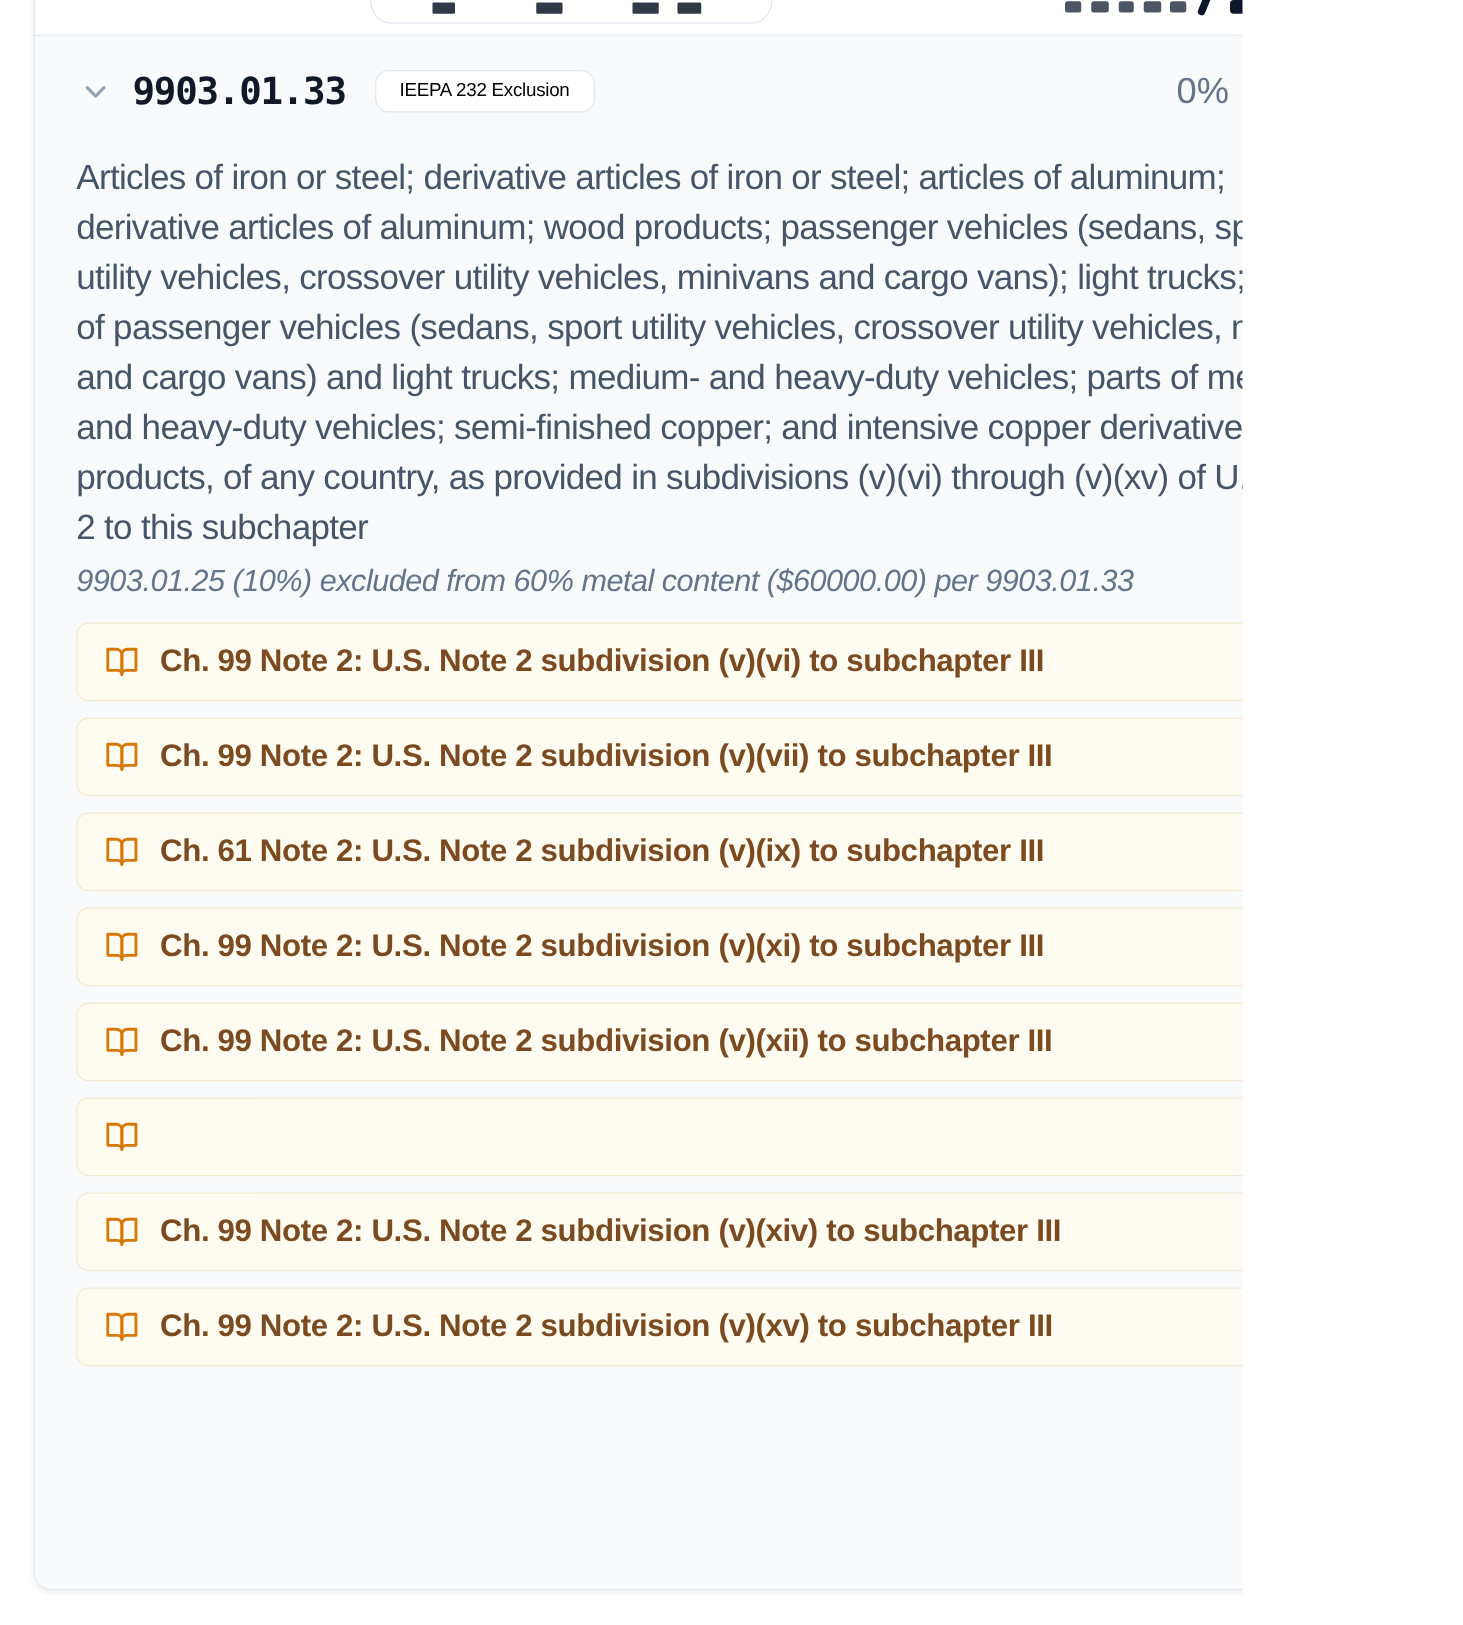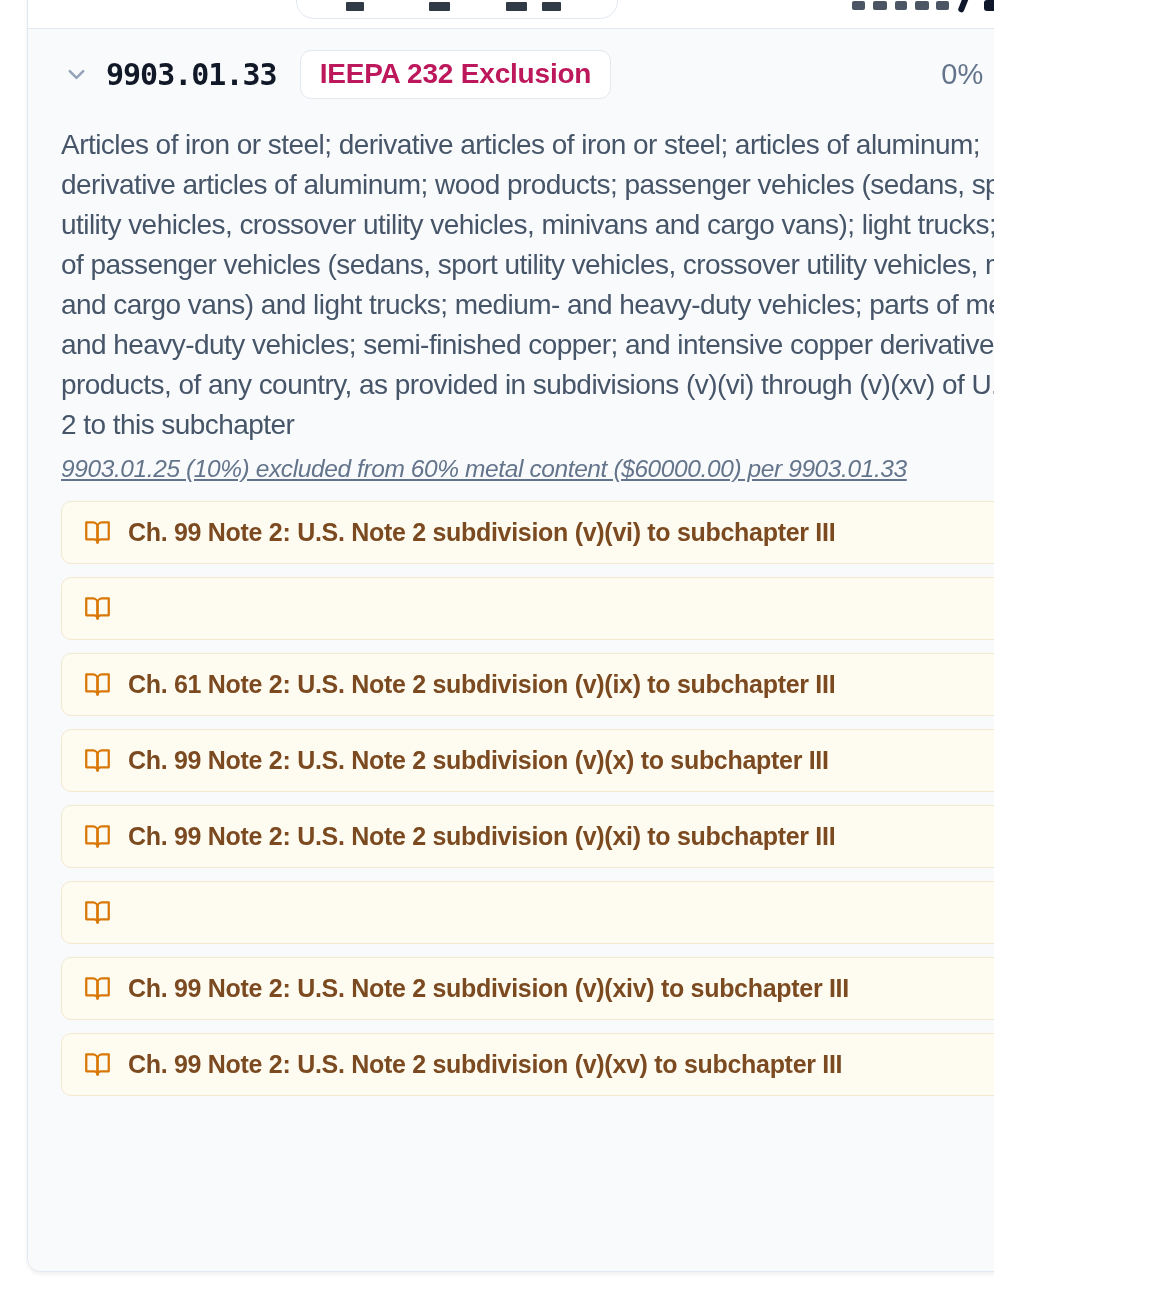--- a/index.html
+++ b/index.html
@@ -100,23 +100,23 @@
     letter-spacing: -1px;
     color: #111827;
     white-space: nowrap;
   }
   .badge {
     margin-left: 23px;
     padding: 7px 19px 8px;
     background: #ffffff;
     border: 1.5px solid #e2e8f0;
     border-radius: 11px;
-    font-size: 28px;
-    font-weight: 700;
-    color: #be185d;
+    font-size: 15px;
+    font-weight: 400;
+    color: #000000;
     letter-spacing: -0.2px;
     white-space: nowrap;
   }
   .header-spacer { flex: 1 1 auto; }
   .duty-rate {
     font-size: 29px;
     color: #64748b;
     margin-right: 33px;
     white-space: nowrap;
   }
@@ -135,21 +135,20 @@
     letter-spacing: -0.55px;
     color: #475569;
   }
   .entry-note {
     margin: 9px 0 0 0;
     font-size: 24.5px;
     line-height: 30px;
     letter-spacing: -0.4px;
     font-style: italic;
     color: #64748b;
-    text-decoration: underline;
   }
   .refs {
     margin-top: 17px;
     display: flex;
     flex-direction: column;
     gap: 13px;
   }
   .ref {
     display: flex;
     align-items: center;
@@ -241,20 +240,21 @@
           </span>
         </div>
 
         <div class="ref">
           <span class="book">
             <svg viewBox="0 0 24 24" fill="none" stroke="currentColor" stroke-width="2" stroke-linecap="round" stroke-linejoin="round">
                 <path d="M2 3h6a4 4 0 0 1 4 4v14a3 3 0 0 0-3-3H2z"></path>
                 <path d="M22 3h-6a4 4 0 0 0-4 4v14a3 3 0 0 1 3-3h7z"></path>
               </svg>
           </span>
+          <span class="ref-label">Ch. 99 Note 2: U.S. Note 2 subdivision (v)(vii) to subchapter III</span>
           <span class="ref-chev">
             <svg viewBox="0 0 24 24" fill="none" stroke="currentColor" stroke-width="2.6" stroke-linecap="round" stroke-linejoin="round">
                 <polyline points="6 9 12 15 18 9"></polyline>
               </svg>
           </span>
         </div>
 
 
         <div class="ref">
           <span class="book">
@@ -264,50 +264,50 @@
               </svg>
           </span>
           <span class="ref-label">Ch. 61 Note 2: U.S. Note 2 subdivision (v)(ix) to subchapter III</span>
           <span class="ref-chev">
             <svg viewBox="0 0 24 24" fill="none" stroke="currentColor" stroke-width="2.6" stroke-linecap="round" stroke-linejoin="round">
                 <polyline points="6 9 12 15 18 9"></polyline>
               </svg>
           </span>
         </div>
 
-        <div class="ref">
-          <span class="book">
-            <svg viewBox="0 0 24 24" fill="none" stroke="currentColor" stroke-width="2" stroke-linecap="round" stroke-linejoin="round">
-                <path d="M2 3h6a4 4 0 0 1 4 4v14a3 3 0 0 0-3-3H2z"></path>
-                <path d="M22 3h-6a4 4 0 0 0-4 4v14a3 3 0 0 1 3-3h7z"></path>
-              </svg>
-          </span>
-          <span class="ref-label">Ch. 99 Note 2: U.S. Note 2 subdivision (v)(x) to subchapter III</span>
-          <span class="ref-chev">
-            <svg viewBox="0 0 24 24" fill="none" stroke="currentColor" stroke-width="2.6" stroke-linecap="round" stroke-linejoin="round">
-                <polyline points="6 9 12 15 18 9"></polyline>
-              </svg>
-          </span>
-        </div>
 
         <div class="ref">
           <span class="book">
             <svg viewBox="0 0 24 24" fill="none" stroke="currentColor" stroke-width="2" stroke-linecap="round" stroke-linejoin="round">
                 <path d="M2 3h6a4 4 0 0 1 4 4v14a3 3 0 0 0-3-3H2z"></path>
                 <path d="M22 3h-6a4 4 0 0 0-4 4v14a3 3 0 0 1 3-3h7z"></path>
               </svg>
           </span>
           <span class="ref-label">Ch. 99 Note 2: U.S. Note 2 subdivision (v)(xi) to subchapter III</span>
           <span class="ref-chev">
             <svg viewBox="0 0 24 24" fill="none" stroke="currentColor" stroke-width="2.6" stroke-linecap="round" stroke-linejoin="round">
                 <polyline points="6 9 12 15 18 9"></polyline>
               </svg>
           </span>
         </div>
 
+        <div class="ref">
+          <span class="book">
+            <svg viewBox="0 0 24 24" fill="none" stroke="currentColor" stroke-width="2" stroke-linecap="round" stroke-linejoin="round">
+                <path d="M2 3h6a4 4 0 0 1 4 4v14a3 3 0 0 0-3-3H2z"></path>
+                <path d="M22 3h-6a4 4 0 0 0-4 4v14a3 3 0 0 1 3-3h7z"></path>
+              </svg>
+          </span>
+          <span class="ref-label">Ch. 99 Note 2: U.S. Note 2 subdivision (v)(xii) to subchapter III</span>
+          <span class="ref-chev">
+            <svg viewBox="0 0 24 24" fill="none" stroke="currentColor" stroke-width="2.6" stroke-linecap="round" stroke-linejoin="round">
+                <polyline points="6 9 12 15 18 9"></polyline>
+              </svg>
+          </span>
+        </div>
 
         <div class="ref">
           <span class="book">
             <svg viewBox="0 0 24 24" fill="none" stroke="currentColor" stroke-width="2" stroke-linecap="round" stroke-linejoin="round">
                 <path d="M2 3h6a4 4 0 0 1 4 4v14a3 3 0 0 0-3-3H2z"></path>
                 <path d="M22 3h-6a4 4 0 0 0-4 4v14a3 3 0 0 1 3-3h7z"></path>
               </svg>
           </span>
           <span class="ref-chev">
             <svg viewBox="0 0 24 24" fill="none" stroke="currentColor" stroke-width="2.6" stroke-linecap="round" stroke-linejoin="round">

